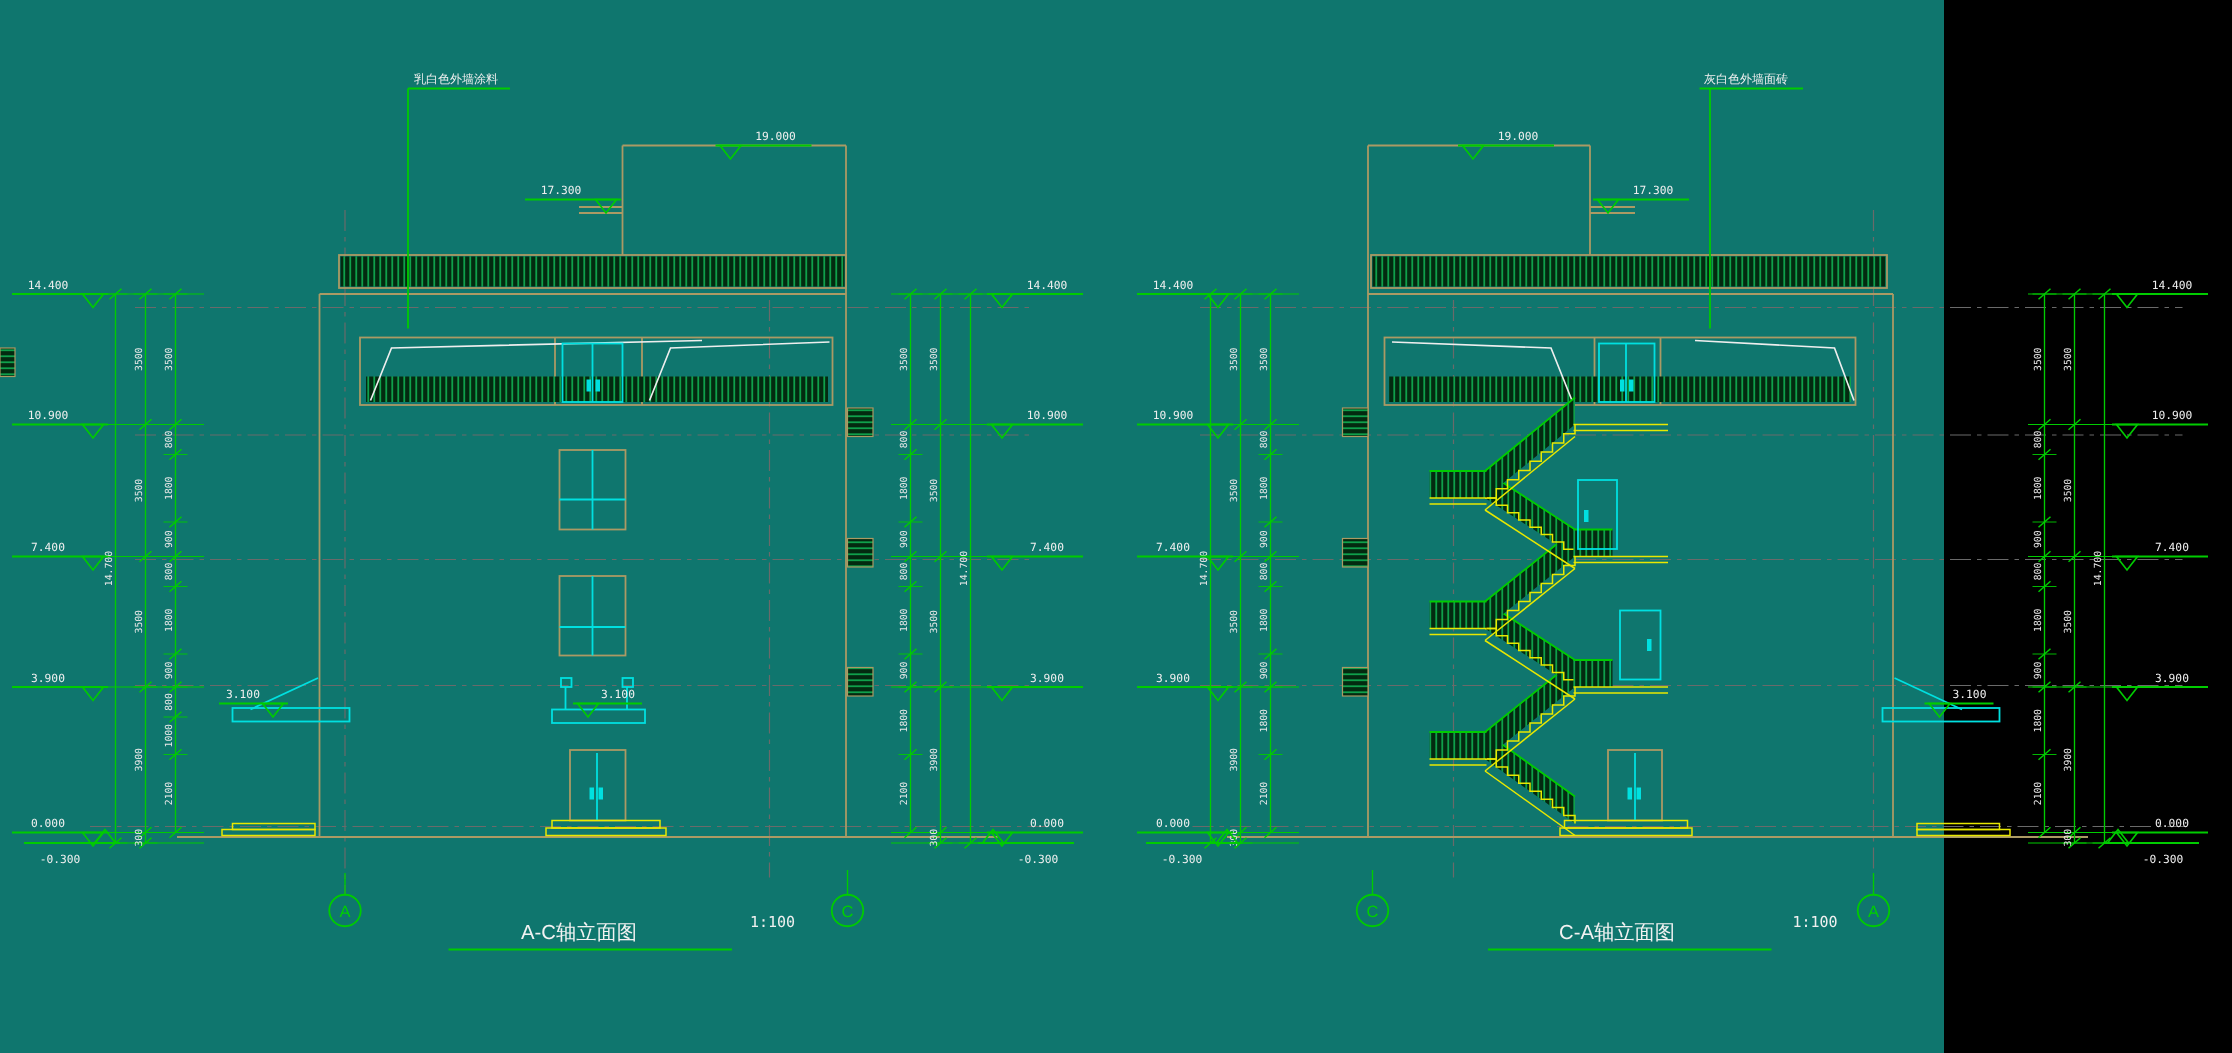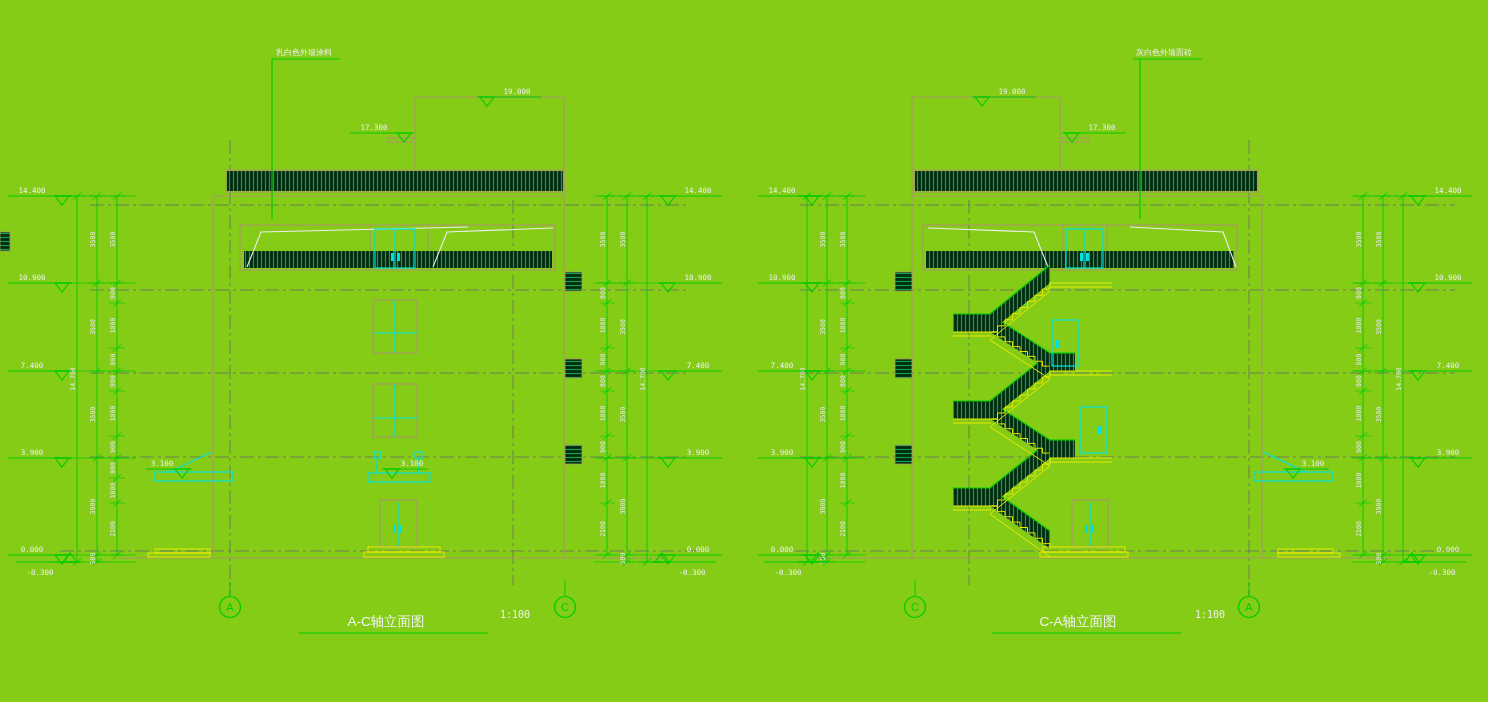--- a/index.html
+++ b/index.html
@@ -1,16 +1,16 @@
 <!DOCTYPE html>
 <html><head>
 <meta charset="utf-8">
 <style>
   html,body{margin:0;padding:0;background:#000;width:1488px;height:702px;overflow:hidden}
-  .stage{position:relative;width:1488px;height:702px;background:#84cc16}
+  .stage{position:relative;width:1296px;height:702px;background:#0f766e}
   svg{display:block}
   .tan{stroke:#ab9a64;fill:none;stroke-width:1.2}
   .cyn{stroke:#00e0e0;fill:none;stroke-width:1.2}
   .cynf{fill:#00e0e0;stroke:none}
   .yel{stroke:#e8e800;fill:none;stroke-width:1}
   .grn{stroke:#00cc00;fill:none;stroke-width:0.9}
   .grn2{stroke:#00cc00;fill:none;stroke-width:1.2}
   .wht{stroke:#eeeeee;fill:none;stroke-width:1.1}
   .cl{stroke:#6a6a6a;fill:none;stroke-width:0.8;stroke-dasharray:14 4 3 4}
   .hbox{stroke:#ab9a64;stroke-width:0.8}

